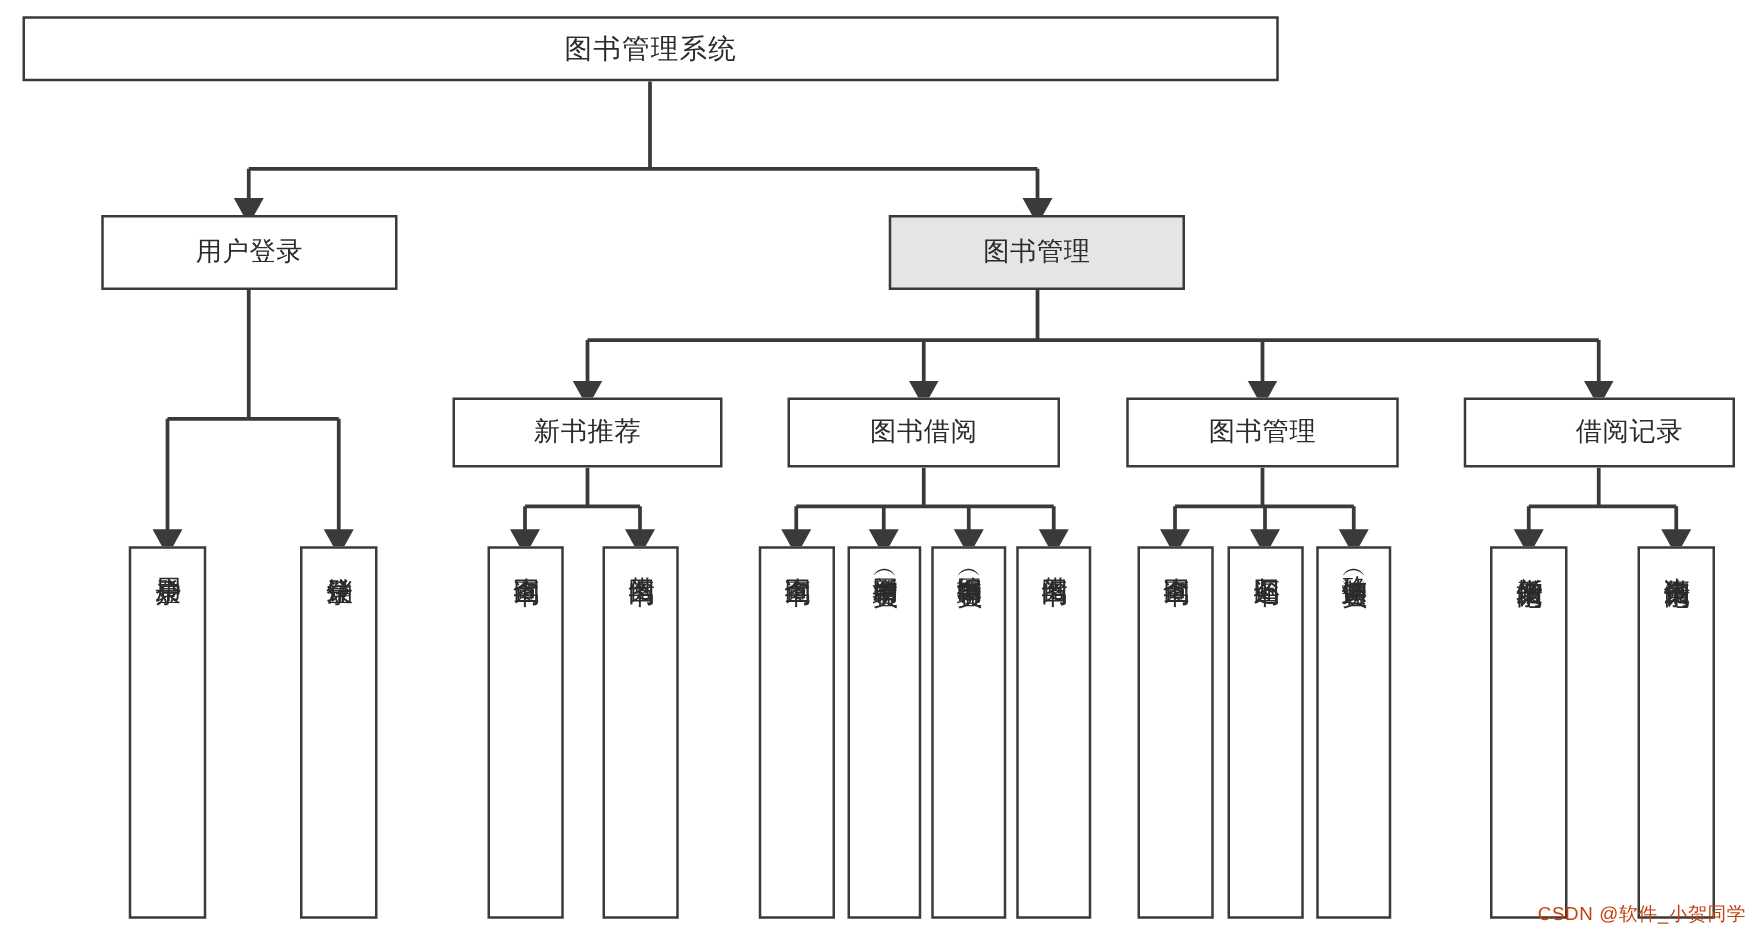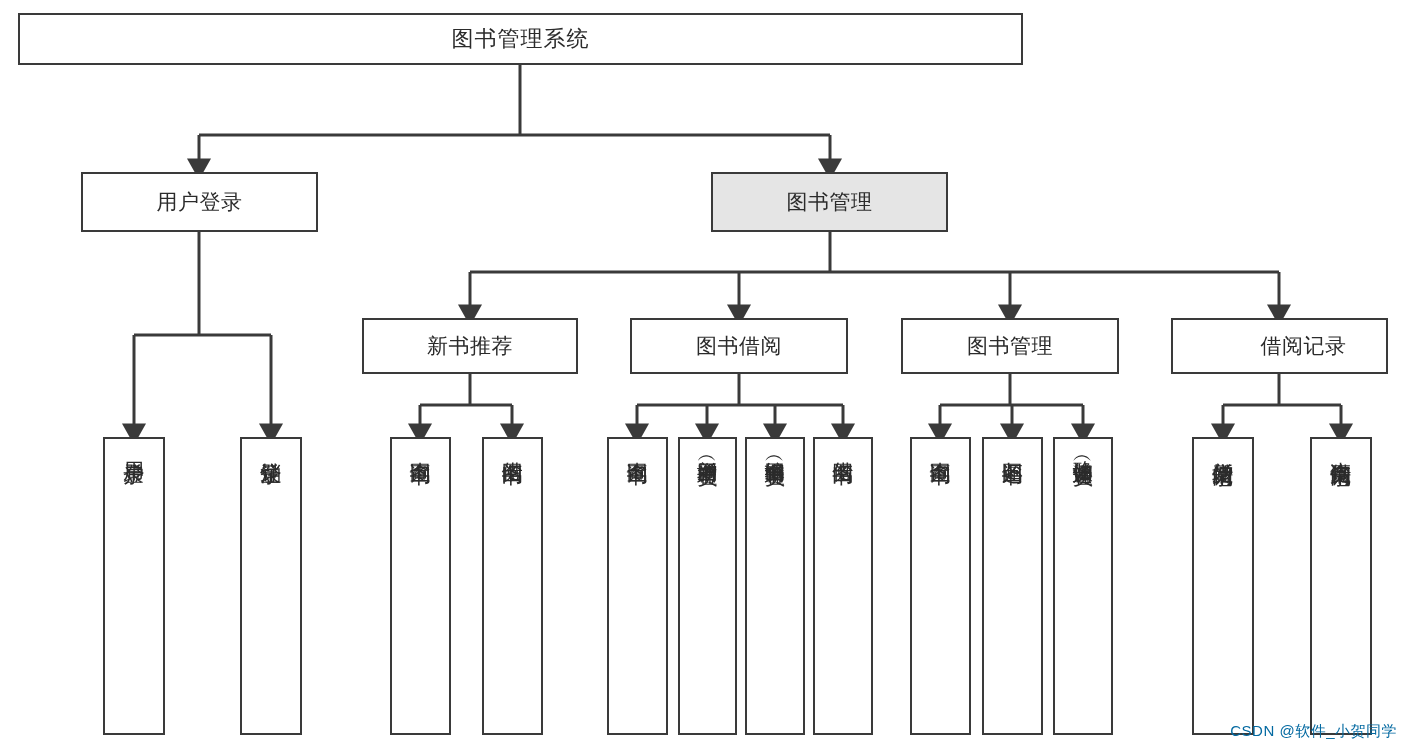--- a/index.html
+++ b/index.html
@@ -190,15 +190,15 @@
   <div class="node vertical tall-text" style="left: 1053px; top: 437px; width: 60px; height: 298px; border-color: rgb(58, 58, 58); background: rgb(255, 255, 255); color: rgb(43, 43, 43);">
     <span class="node-label">确认归还（管理员）</span>
   </div>
   <div class="node vertical" style="left: 1192px; top: 437px; width: 62px; height: 298px; border-color: rgb(58, 58, 58); background: rgb(255, 255, 255); color: rgb(43, 43, 43);">
     <span class="node-label">新增借阅记录</span>
   </div>
   <div class="node vertical" style="left: 1310px; top: 437px; width: 62px; height: 298px; border-color: rgb(58, 58, 58); background: rgb(255, 255, 255); color: rgb(43, 43, 43);">
     <span class="node-label">查询借阅记录</span>
   </div>
 
-  <div id="watermark" style="color: #0369a1;">CSDN @软件_小贺同学</div>
+  <div id="watermark" style="color: #c2410c;">CSDN @软件_小贺同学</div>
 
 </div>
 
 </body></html>

